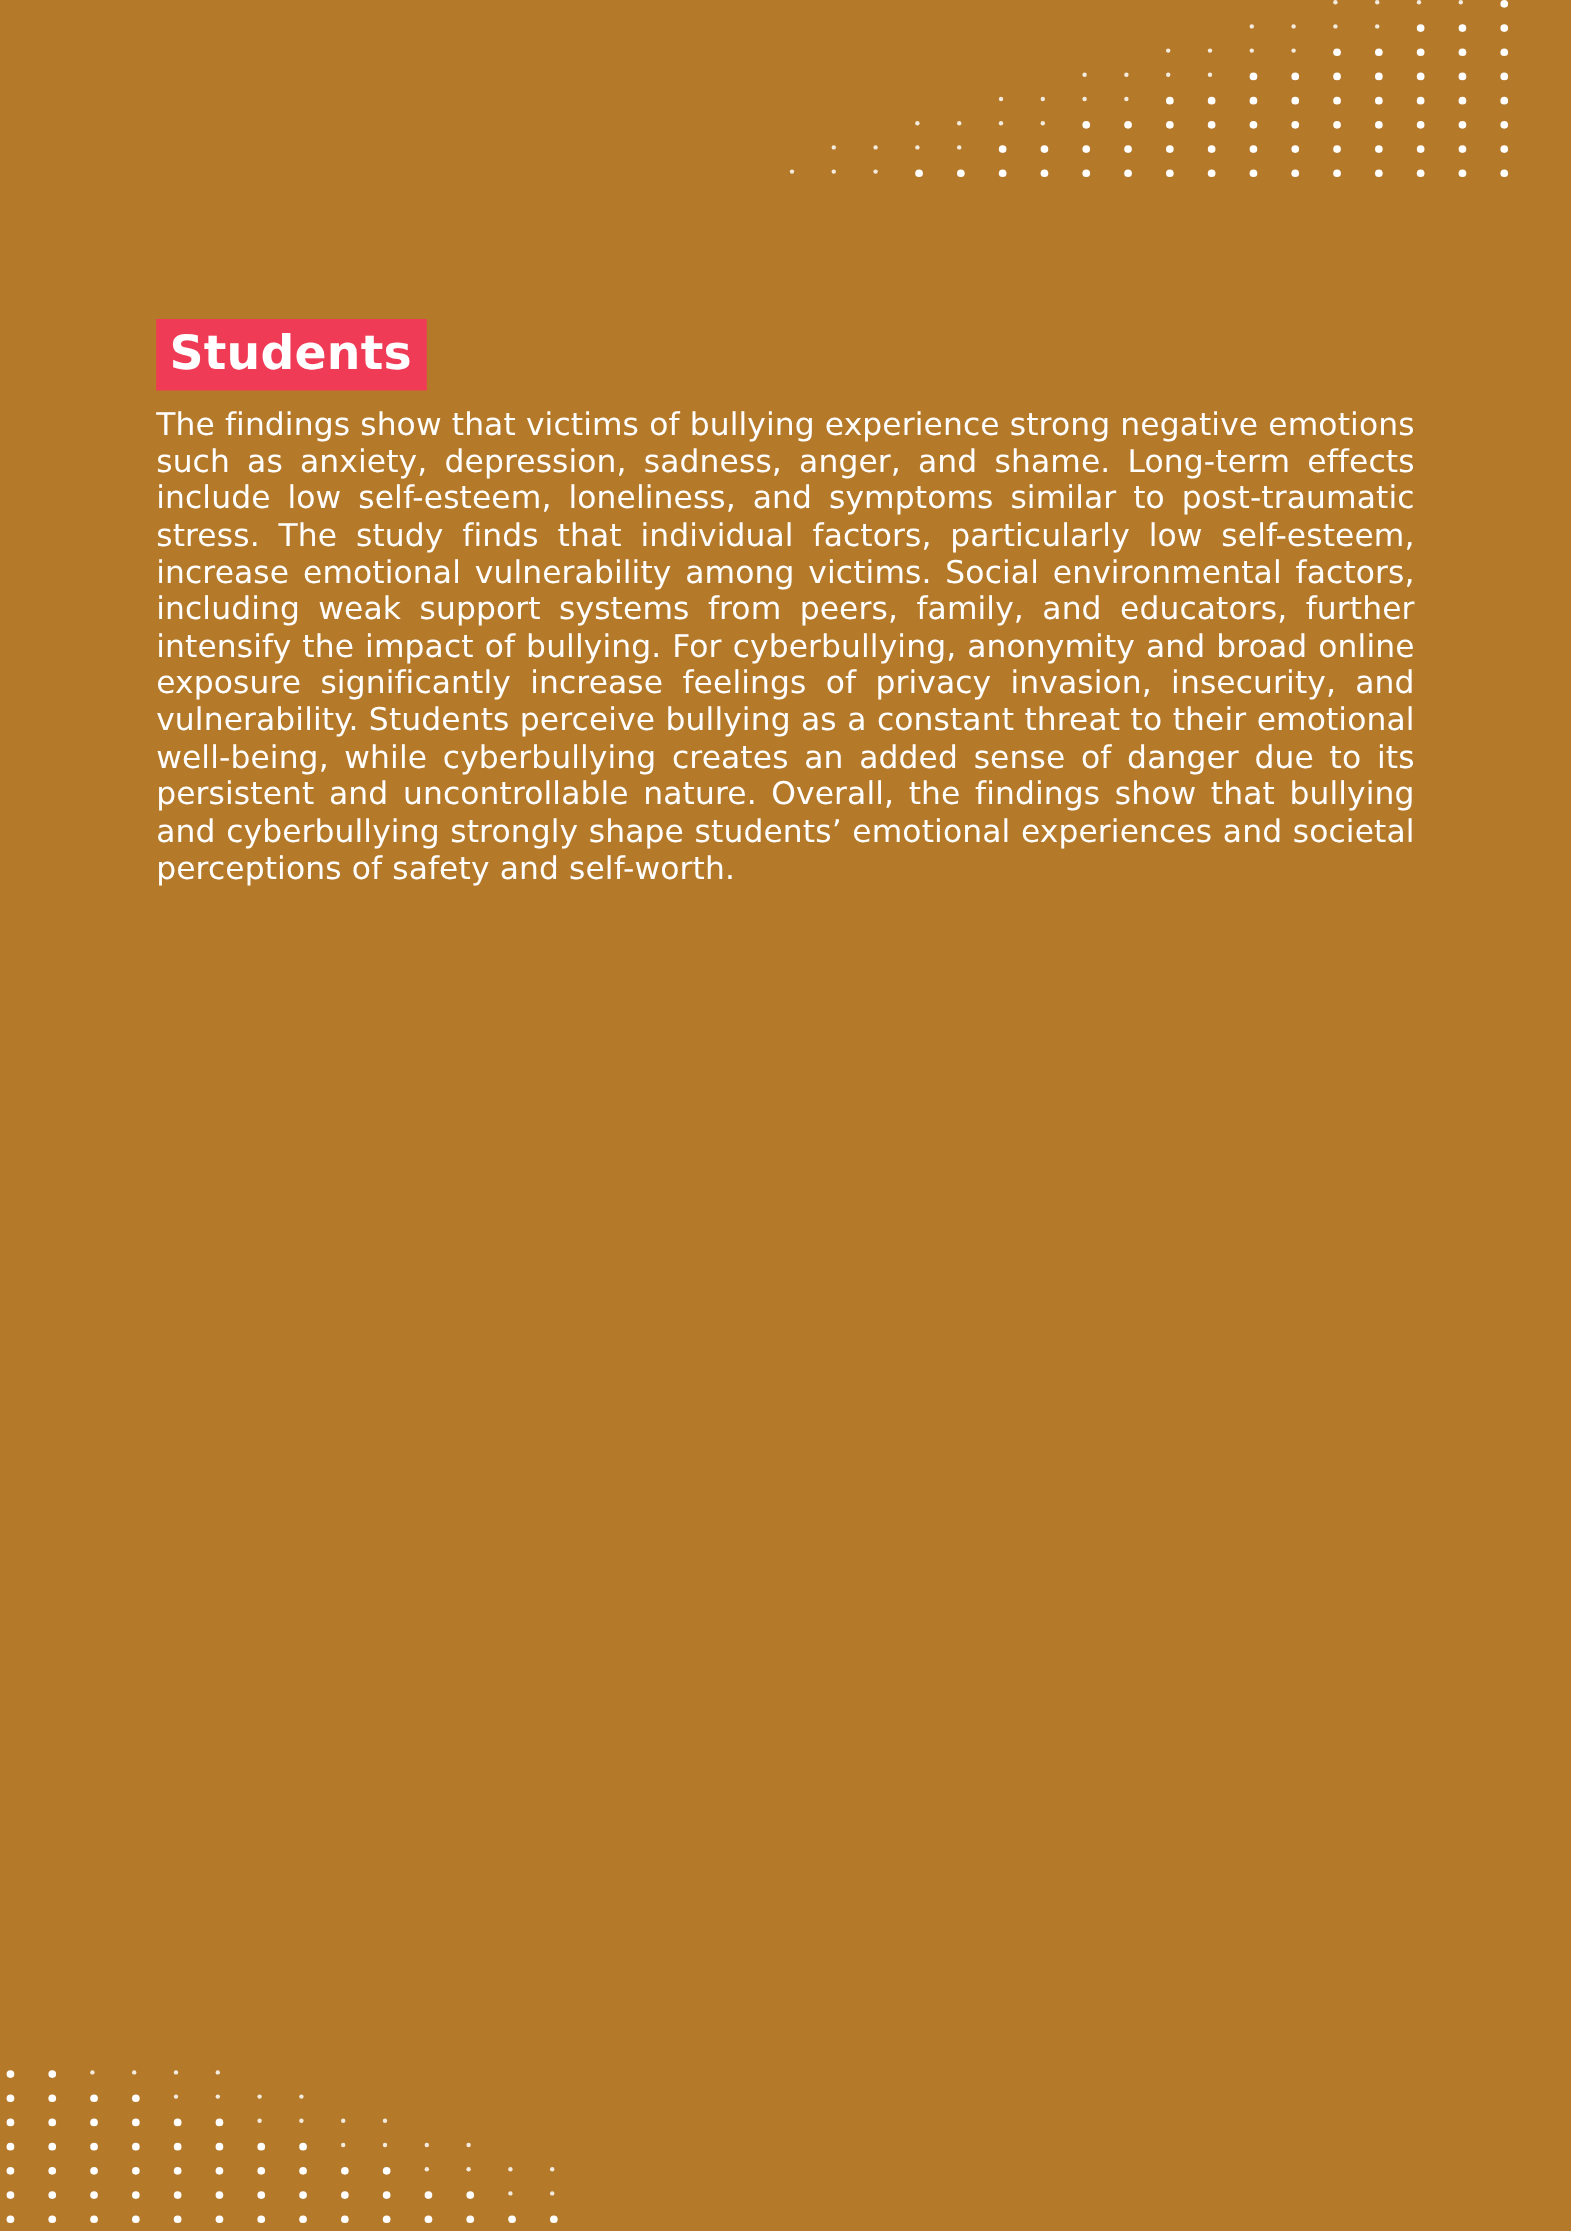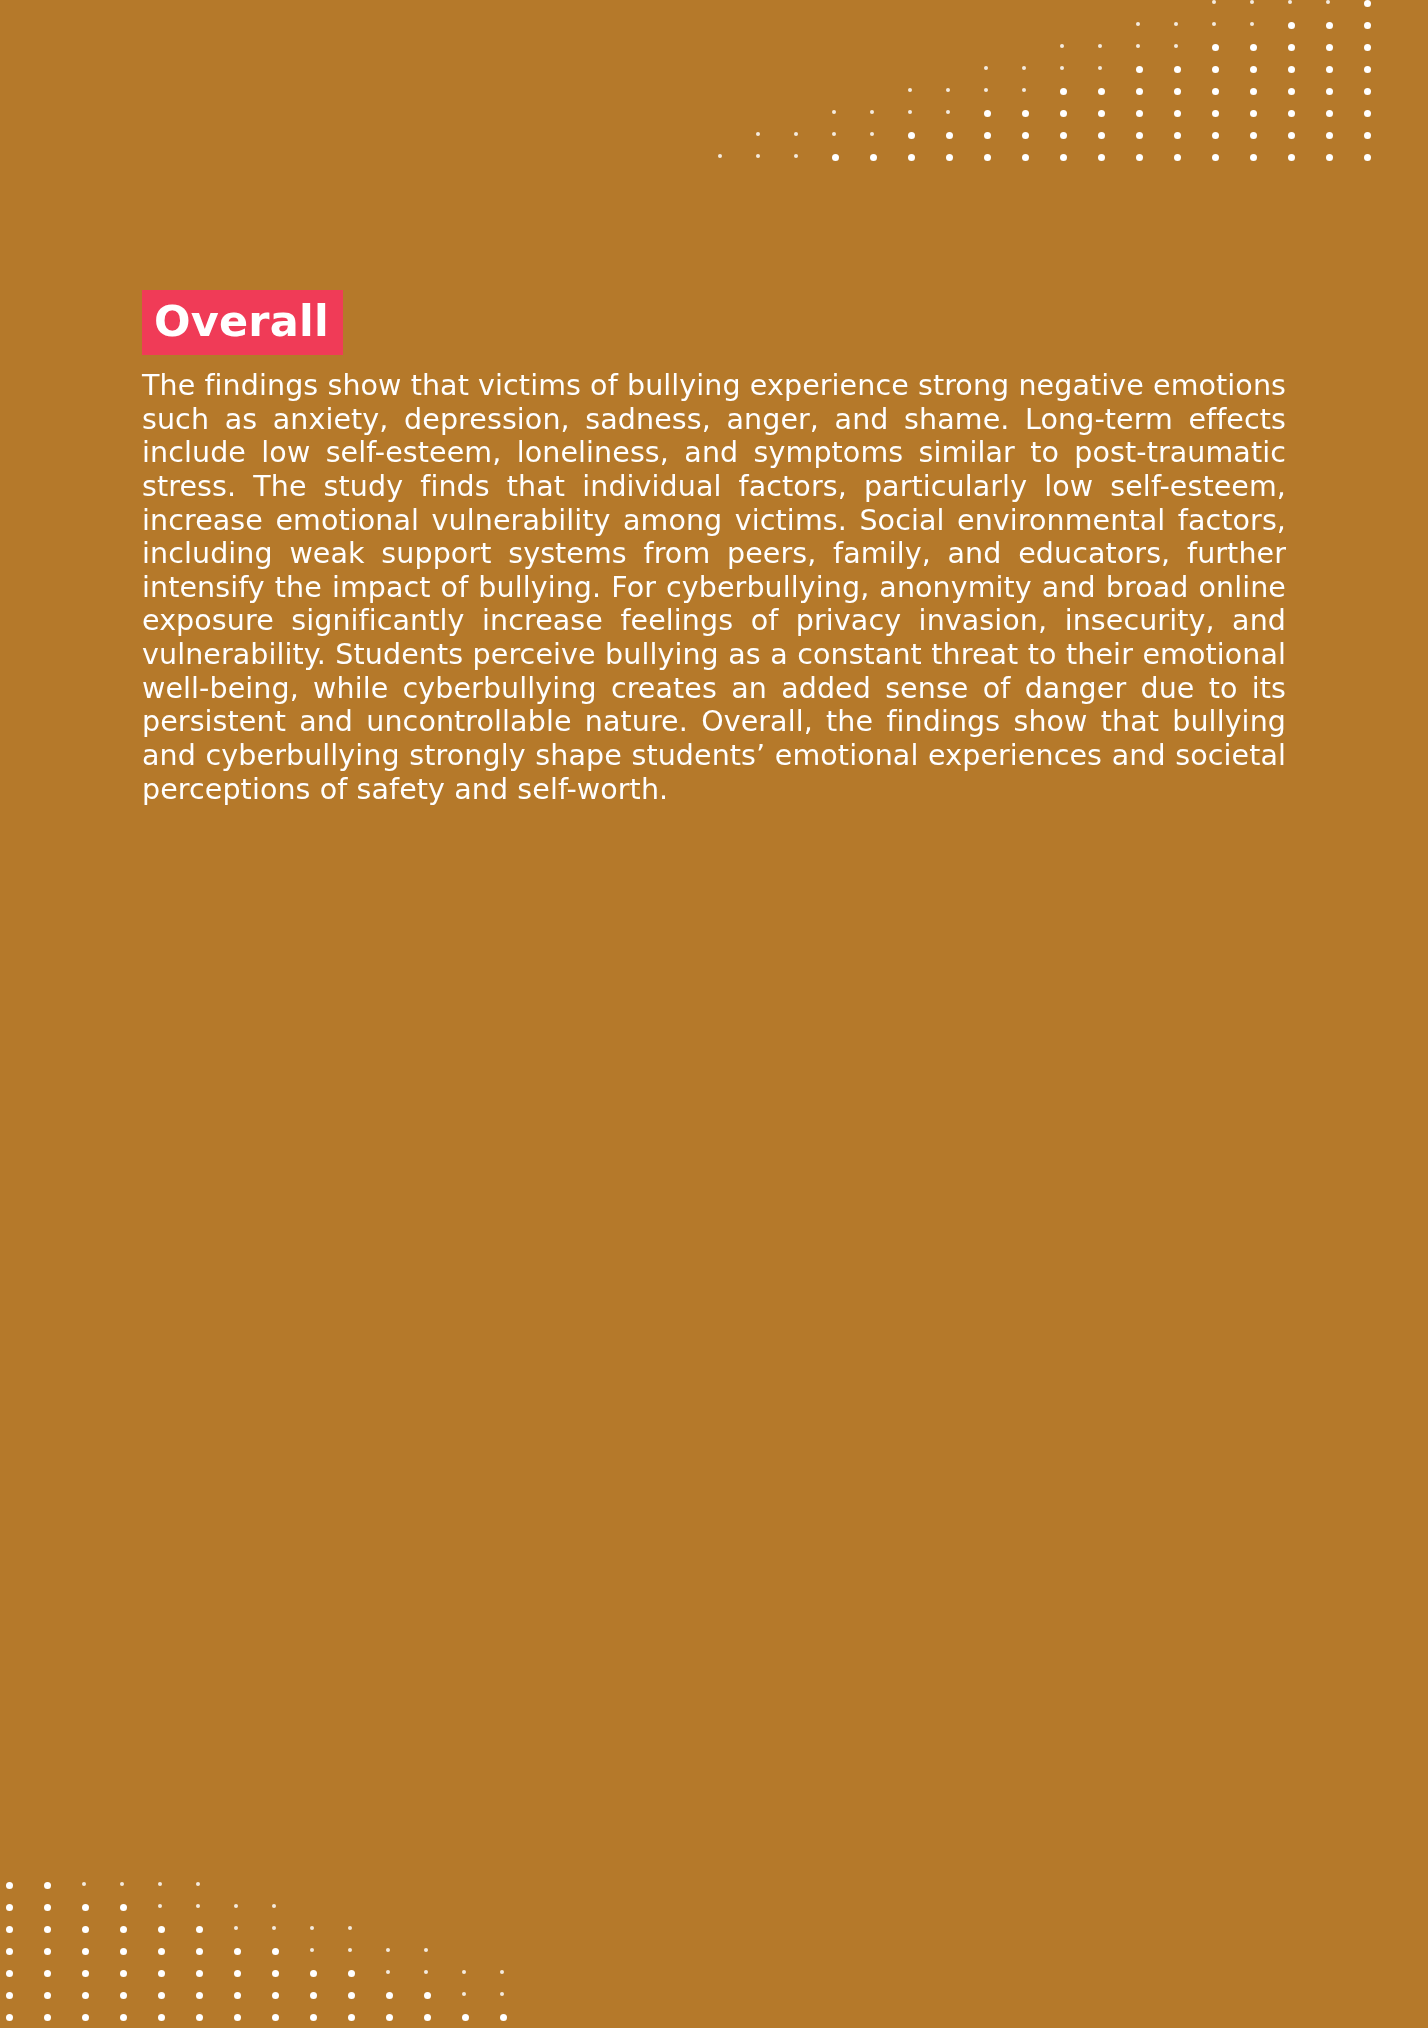--- a/index.html
+++ b/index.html
@@ -171,21 +171,21 @@
       <div class="dot" style="left: 456px; top: 164px; width: 7px; height: 7px;"></div>
       <div class="dot" style="left: 494px; top: 164px; width: 7px; height: 7px;"></div>
       <div class="dot" style="left: 532px; top: 164px; width: 7px; height: 7px;"></div>
       <div class="dot" style="left: 570px; top: 164px; width: 7px; height: 7px;"></div>
       <div class="dot" style="left: 608px; top: 164px; width: 7px; height: 7px;"></div>
       <div class="dot" style="left: 646px; top: 164px; width: 7px; height: 7px;"></div>
     </div>
 
   <div class="content">
     <div class="heading-wrap">
-      <span class="heading">Overall</span>
+      <span class="heading">Students</span>
     </div>
     <p class="body-text">The findings show that victims of bullying experience strong negative emotions such as anxiety, depression, sadness, anger, and shame. Long-term effects include low self-esteem, loneliness, and symptoms similar to post-traumatic stress. The study finds that individual factors, particularly low self-esteem, increase emotional vulnerability among victims. Social environmental factors, including weak support systems from peers, family, and educators, further intensify the impact of bullying. For cyberbullying, anonymity and broad online exposure significantly increase feelings of privacy invasion, insecurity, and vulnerability. Students perceive bullying as a constant threat to their emotional well-being, while cyberbullying creates an added sense of danger due to its persistent and uncontrollable nature. Overall, the findings show that bullying and cyberbullying strongly shape students’ emotional experiences and societal perceptions of safety and self-worth.</p>
   </div>
 
   <div class="dots dots-bottom" id="dots-bottom">
       <div class="dot" style="left: 14px; top: 8px; width: 7px; height: 7px;"></div>
       <div class="dot" style="left: 52px; top: 8px; width: 7px; height: 7px;"></div>
       <div class="dot" style="left: 90px; top: 8px; opacity: 0.85; width: 4px; height: 4px;"></div>
       <div class="dot" style="left: 128px; top: 8px; opacity: 0.85; width: 4px; height: 4px;"></div>
       <div class="dot" style="left: 166px; top: 8px; opacity: 0.85; width: 4px; height: 4px;"></div>

